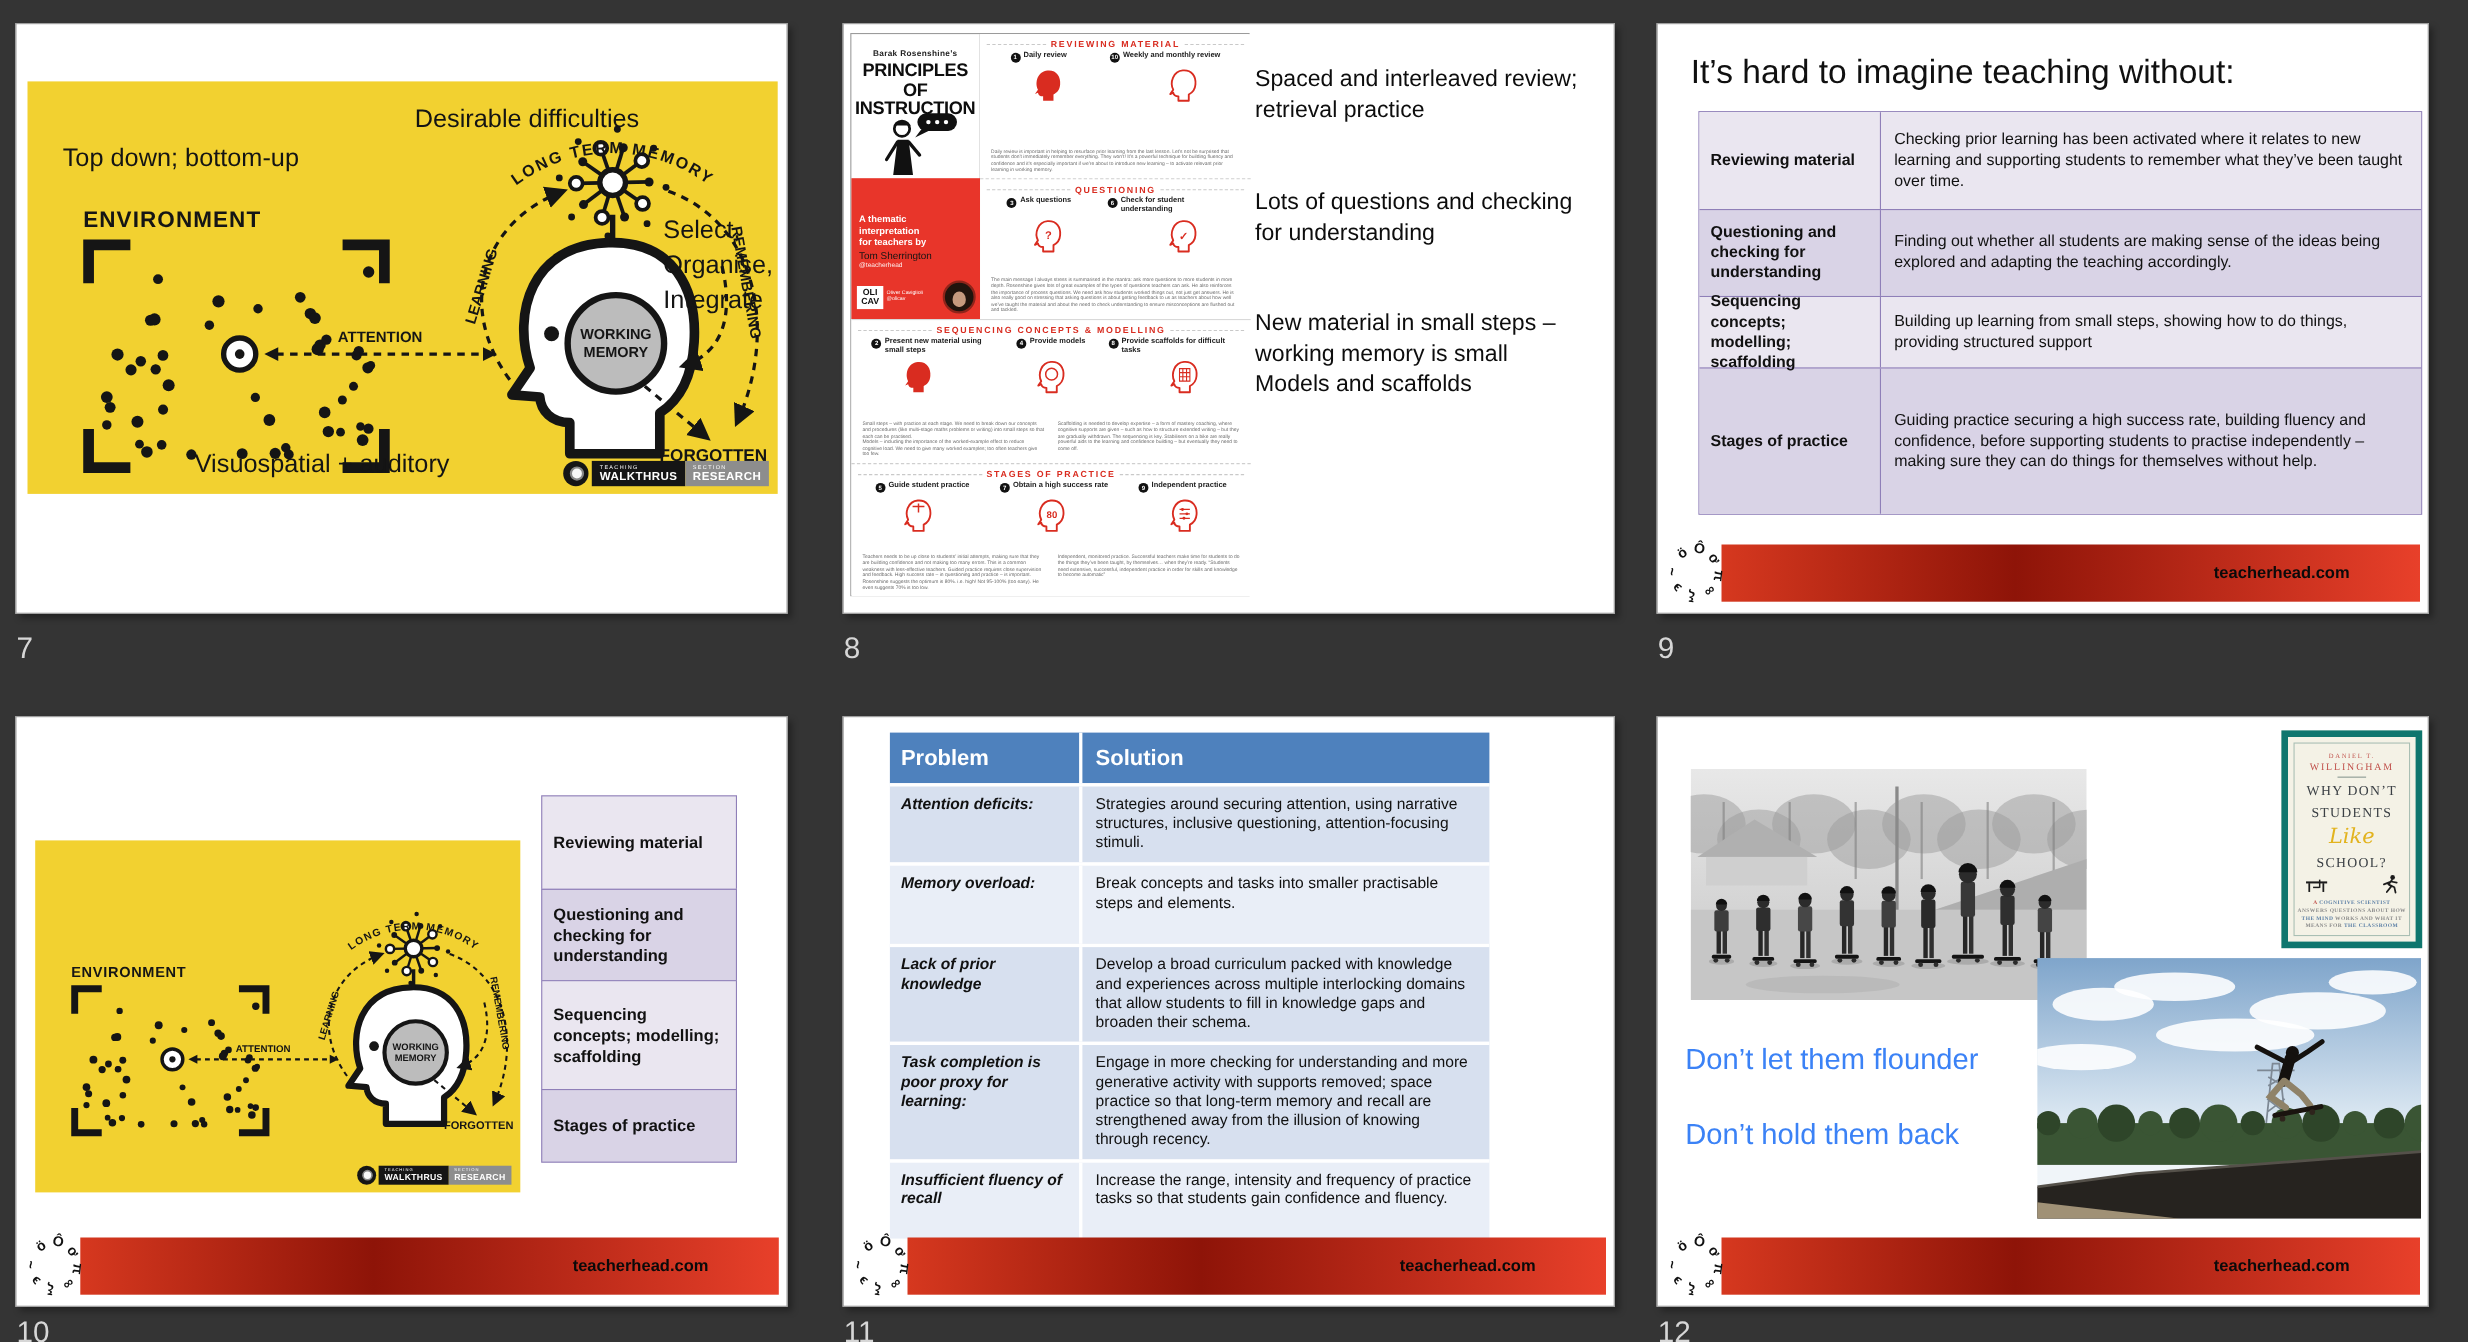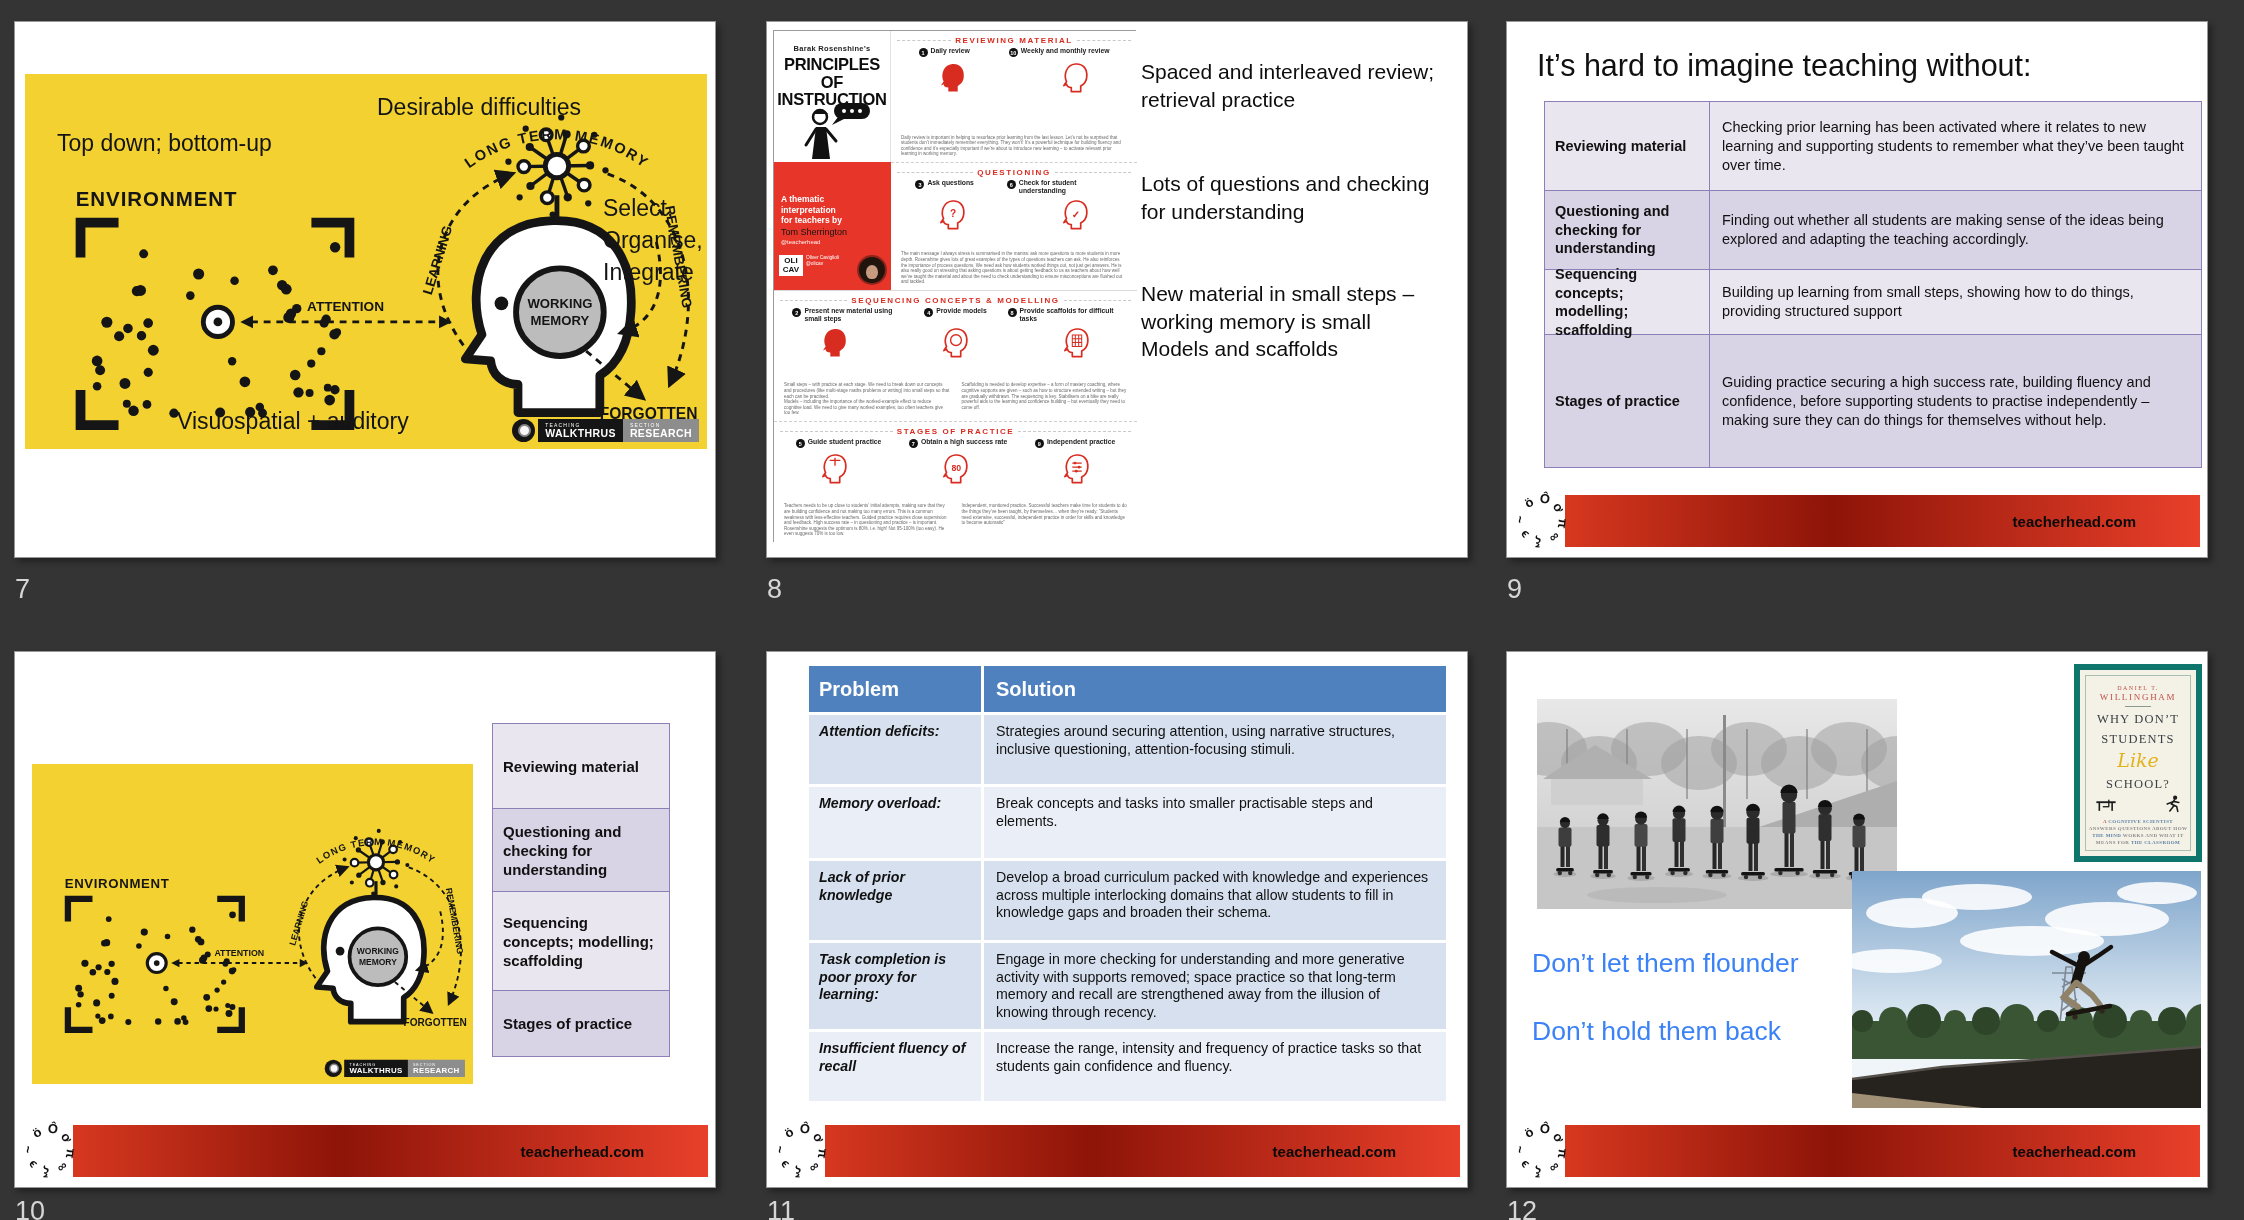--- a/index.html
+++ b/index.html
@@ -36,21 +36,21 @@
 
 .poster{position:absolute;left:6px;top:8px;width:363px;height:512px;border:1px solid #9b9b9b;background:#fff}
 .p-left{position:absolute;left:0;top:0;width:117px;height:259px;border-right:1px solid #e2e2e2}
 .p-author{margin-top:13px;text-align:center;font-size:7.5px;font-weight:bold;color:#222;letter-spacing:.3px}
 .p-title{text-align:center;font-size:16.5px;font-weight:800;line-height:17.5px;margin-top:3px;letter-spacing:-.3px;color:#0d0d0d}
 .p-illus{position:absolute;left:8px;top:70px;width:100px;height:60px}
 .p-red{position:absolute;left:0;top:131px;width:117px;height:128px;background:#E8352A;color:#fff;padding:6px 7px 0}
 .p-sub{font-size:8.5px;font-weight:bold;line-height:10.5px;margin-top:26px}
 .p-subauthor{font-size:9px;font-weight:400;color:#141414;margin-top:1px}
 .p-handle{font-size:6px;color:rgba(255,255,255,.92);margin-top:2px}
-.p-olirow{position:absolute;left:5px;bottom:5px;right:4px;display:flex;align-items:flex-start;gap:3px}
+.p-olirow{position:absolute;left:5px;bottom:5px;right:4px;display:flex;align-items:center;gap:3px}
 .p-olibox{background:#fff;color:#111;width:24px;padding:2px 0;text-align:center;font-weight:800;font-size:8px;line-height:8.5px;display:flex;flex-direction:column;flex:none}
 .p-oliname{flex:1;color:#fff;font-size:4.8px;line-height:6px;overflow:hidden}
 .p-face{width:30px;height:30px;border-radius:50%;background:#20140d;position:relative;flex:none;border:2px solid #8e241a}
 .p-face::after{content:"";position:absolute;left:7px;right:7px;top:8px;bottom:4px;background:#c59a7e;border-radius:50% 50% 45% 45%}
 .p-sec{position:absolute;background:#fff}
 .p-s1{left:117px;top:0;width:246px;height:131px}
 .p-s2{left:117px;top:131px;width:246px;height:128px;border-top:1px dashed #cfcfcf}
 .p-s3{left:0;top:259px;width:363px;height:131px;border-top:1px solid #d9d9d9}
 .p-s4{left:0;top:390px;width:363px;height:121px;border-top:1px dashed #cfcfcf}
 .p-h{display:flex;align-items:center;gap:4px;margin:5px 6px 2px}
@@ -86,21 +86,21 @@
 .th-site{position:absolute;right:64px;top:50%;transform:translateY(-50%);font-size:15px;font-weight:bold;color:#0a0a0a}
 .th-logo{position:absolute;left:6px;top:466px;width:56px;height:62px}
 .th-logo span{position:absolute;font-weight:bold;color:#111;font-size:13px;line-height:13px}
 
 
 .s10-list{position:absolute;left:477px;top:71px;width:178px}
 .s10-item{border:1.5px solid #8F7FB8;display:flex;align-items:center;padding:6px 10px;font-weight:bold;font-size:15px;line-height:19px;margin-top:-1.5px}
 .s10-item.i1{height:86px;margin-top:0}.s10-item.i2{height:85px}.s10-item.i3{height:100px}.s10-item.i4{height:67px}
 
 
-.t11{position:absolute;left:42px;top:14px;width:637px}
+.t11{position:absolute;left:42px;top:14px;width:545px}
 .t11 .c1{width:172px;flex:none;padding:8px 10px}
 .t11 .c2{flex:1;padding:8px 12px;border-left:3px solid #fff}
 .t11-head{display:flex;height:46px;background:#4E81BD;color:#fff;font-weight:bold;font-size:20px}
 .t11-head .c1,.t11-head .c2{display:flex;align-items:center}
 .t11row{display:flex;border-top:3px solid #fff;font-size:14.2px;line-height:17.5px}
 .t11row .c1{font-weight:bold;font-style:italic}
 .t11row.m1{min-height:72px}.t11row.m2{min-height:74px}.t11row.m3{min-height:82px}.t11row.m4{min-height:72px}.t11row.m5{min-height:86px}
 .r-dark{background:#D7E0EF}.r-light{background:#E9EEF7}
 
 

